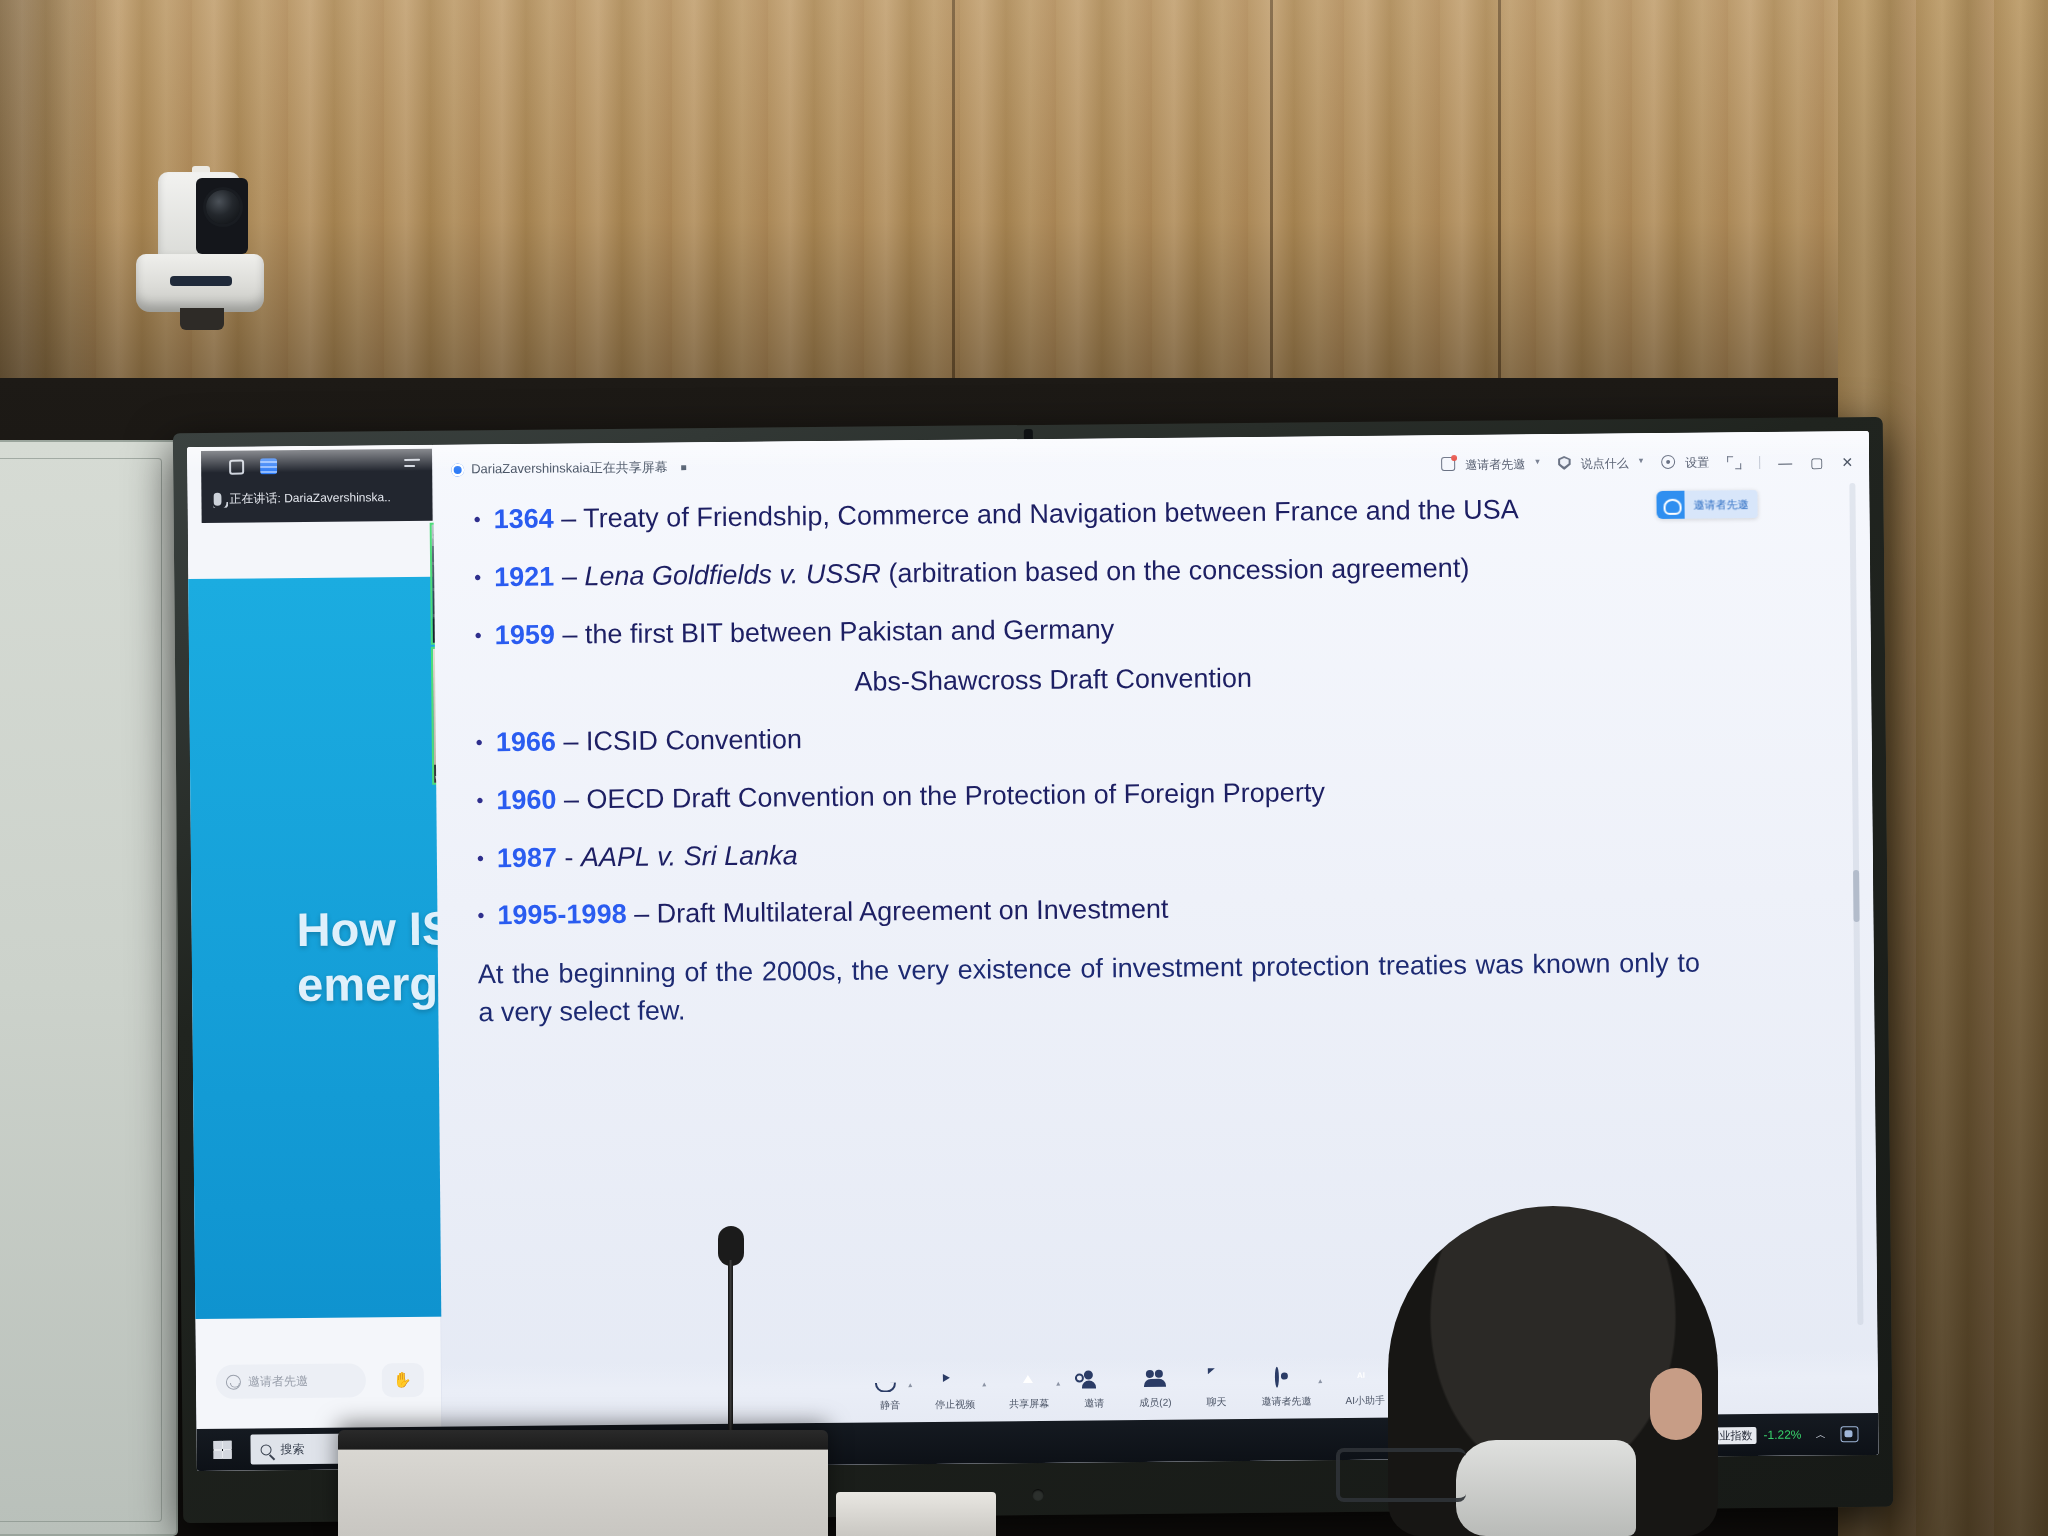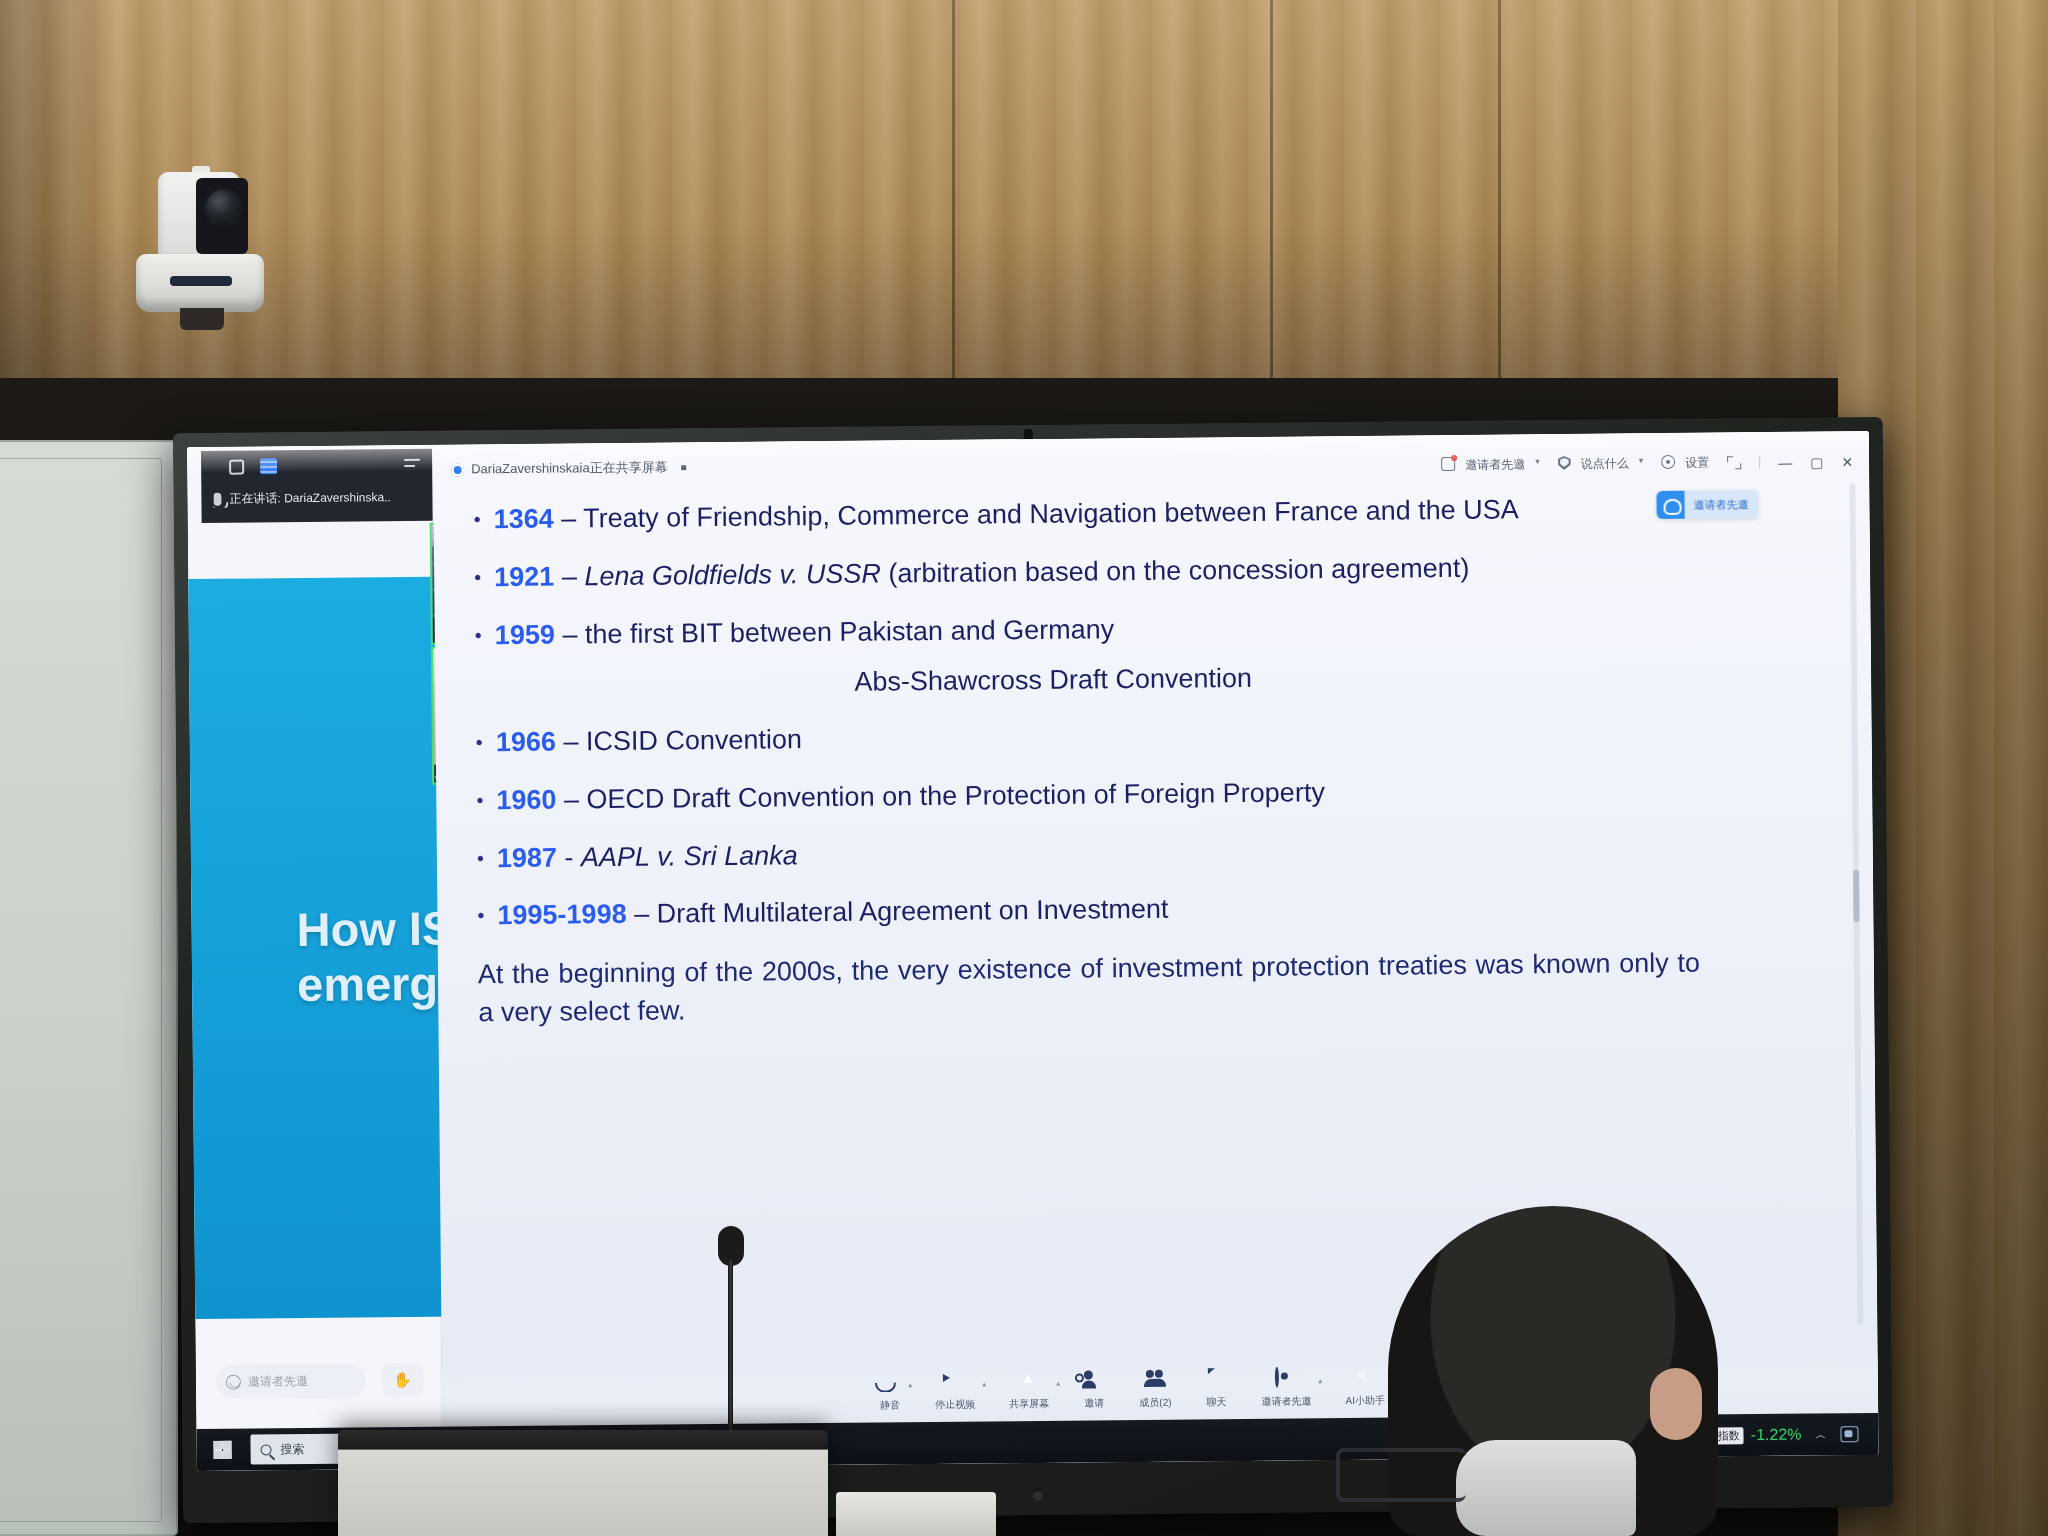--- a/index.html
+++ b/index.html
@@ -316,21 +316,21 @@
     background:conic-gradient(from 210deg,#1fc2a6,#2b7de9 40%,#0b4fa8 75%,#1fc2a6);
     position:relative;}
   .tb-edge:after{ content:""; position:absolute; left:7px; top:6px; width:12px; height:12px; border-radius:50%; background:#111722; opacity:.25;}
   .tb-store{ width:25px; height:25px; border-radius:4px; background:#2f7cf6; position:relative;}
   .tb-store:after{ content:""; position:absolute; left:4px; top:9px; width:17px; height:9px;
     background:#fff; border-radius:9px 9px 2px 2px;}
   .tb-right{ margin-left:auto; display:flex; align-items:center; gap:14px; margin-right:20px;}
   .stock{ display:flex; align-items:center; gap:7px;}
   .stock-arrow{ width:0;height:0; border-left:9px solid transparent; border-right:9px solid transparent; border-top:14px solid #2ec45f; transform:rotate(-18deg);}
   .stock-name{ background:#e6e9ef; color:#1c2230; font-size:11px; padding:1px 4px; border-radius:2px;}
-  .stock-val{ color:#37d06a; font-size:16px;}
+  .stock-val{ color:#37d06a; font-size:12px;}
   .tb-caretup{ color:#c7cdd8; font-size:11px;}
   .tb-sq{ width:18px; height:16px; border:1.6px solid #9fb6d8; border-radius:3px; position:relative;}
   .tb-sq:after{ content:""; position:absolute; left:3px; top:3px; width:8px; height:7px; background:#9fb6d8; border-radius:2px;}
 
   
   .mic-stand{
     position:absolute; left:718px; top:1226px; width:26px; height:226px;
   }
   .mic-stand .head{
     position:absolute; left:0; top:0; width:26px; height:40px; background:#1b1b1b; border-radius:13px;

